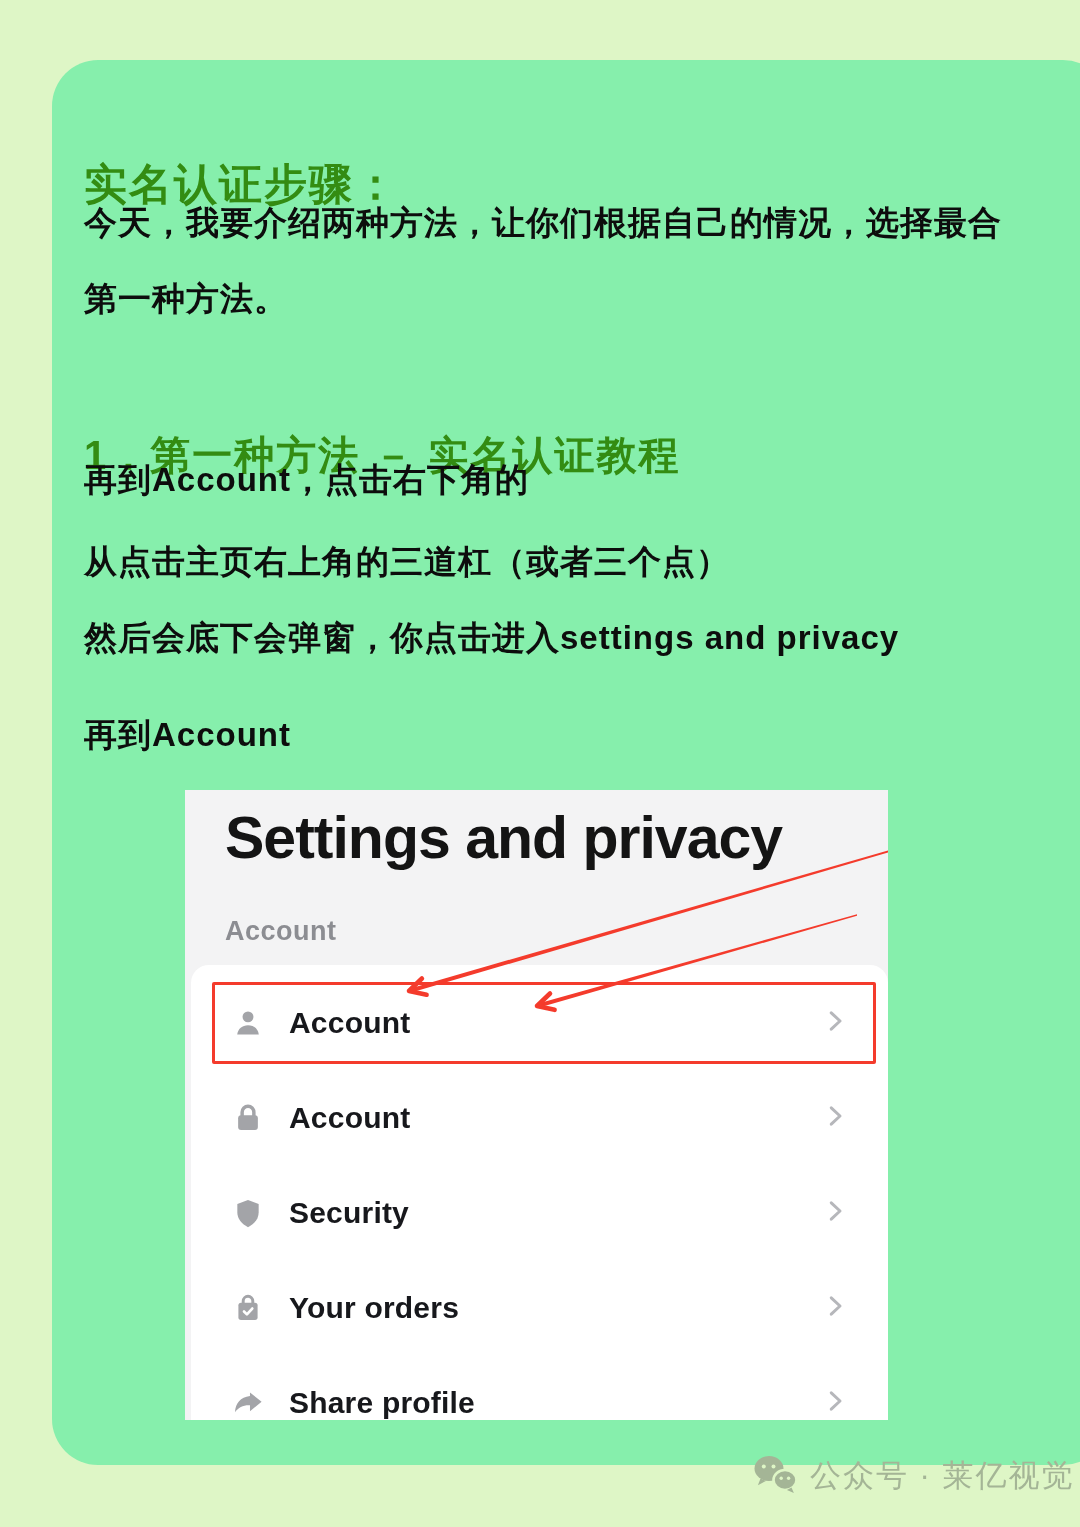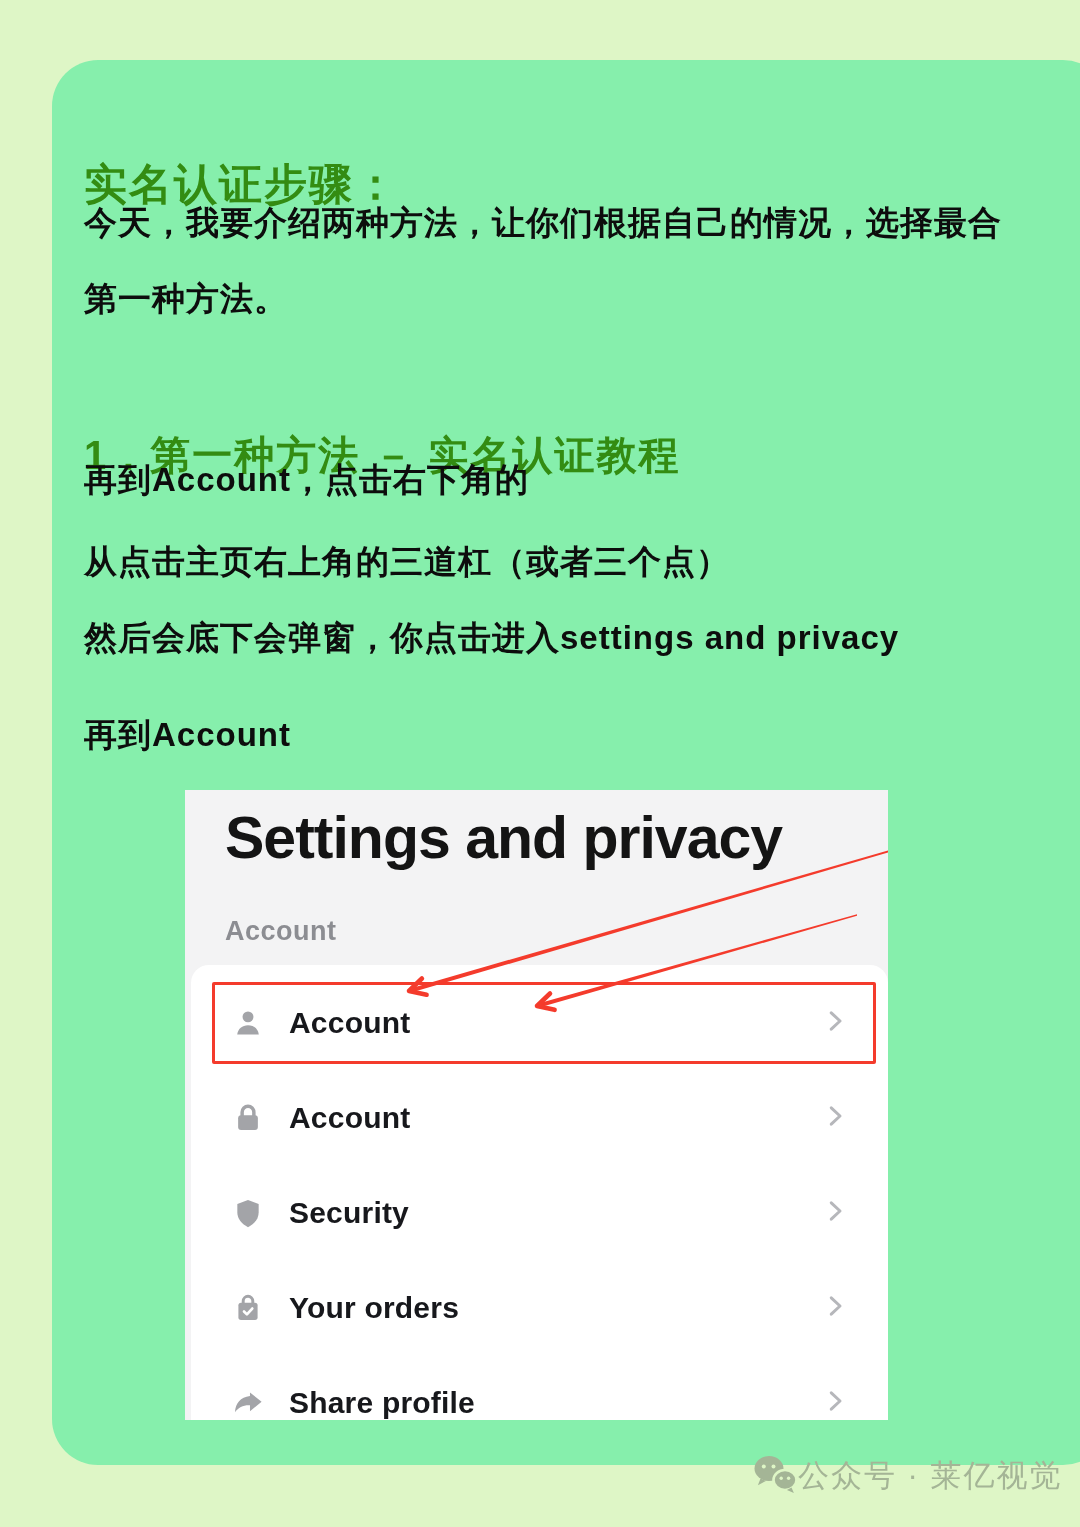--- a/index.html
+++ b/index.html
@@ -66,21 +66,21 @@
   .arrows{
     position:absolute;left:0;top:0;width:703px;height:630px;z-index:5;
     pointer-events:none;
   }
   
   .watermark{
     position:absolute;left:752px;top:1454px;display:flex;align-items:center;
     color:#a4b596;z-index:6;
   }
   .watermark .wm-text{
-    font-size:31px;font-weight:500;letter-spacing:2px;
+    margin-left:12px;font-size:31px;font-weight:500;letter-spacing:2px;
     white-space:nowrap;
   }
 </style>
 </head>
 <body>
 
 <div class="card">
 
   <div class="h-green h1">实名认证步骤：</div>
 

